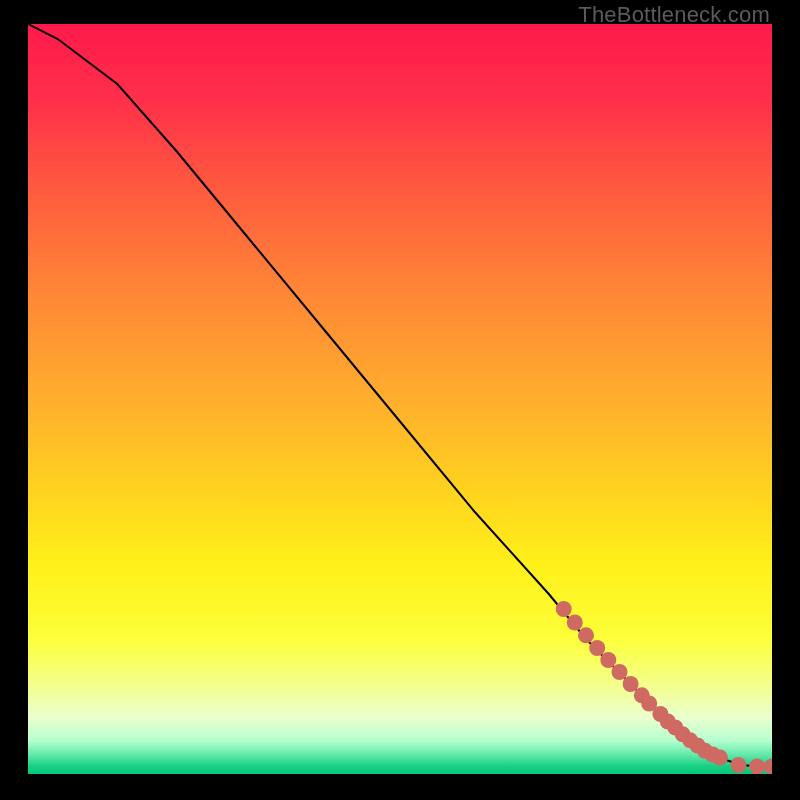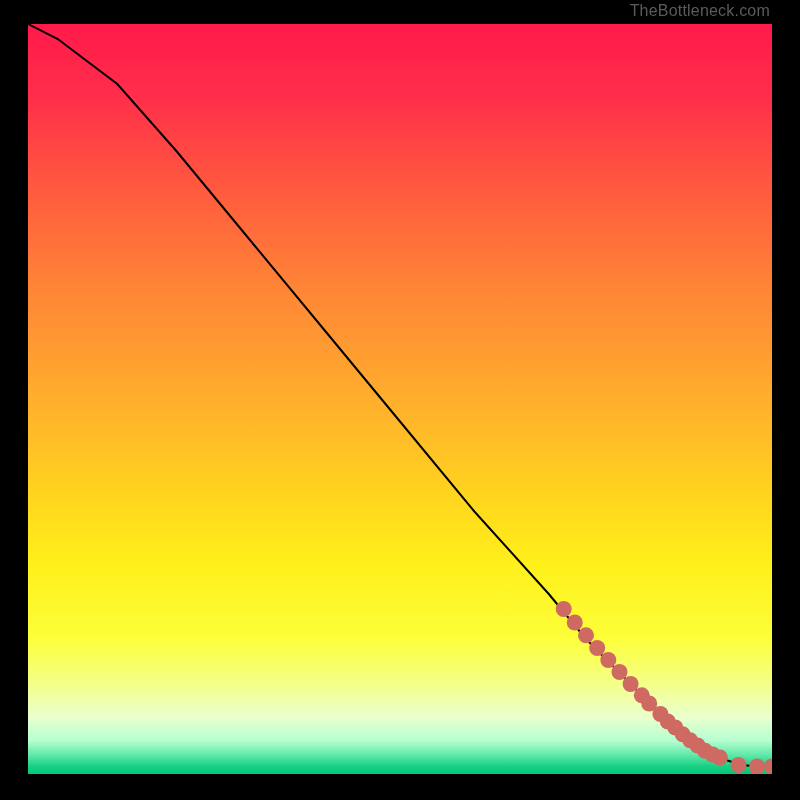--- a/index.html
+++ b/index.html
@@ -24,21 +24,21 @@
     left: 0;
     top: 0;
     width: 744px;
     height: 750px;
   }
   .watermark {
     position: absolute;
     top: 2px;
     right: 30px;
     color: #5b5b5b;
-    font-size: 16px;
+    font-size: 22px;
     font-weight: 500;
     letter-spacing: 0.2px;
     user-select: none;
   }
   svg { display: block; }
 </style>
 </head>
 <body>
 
 <div class="watermark">TheBottleneck.com</div>

